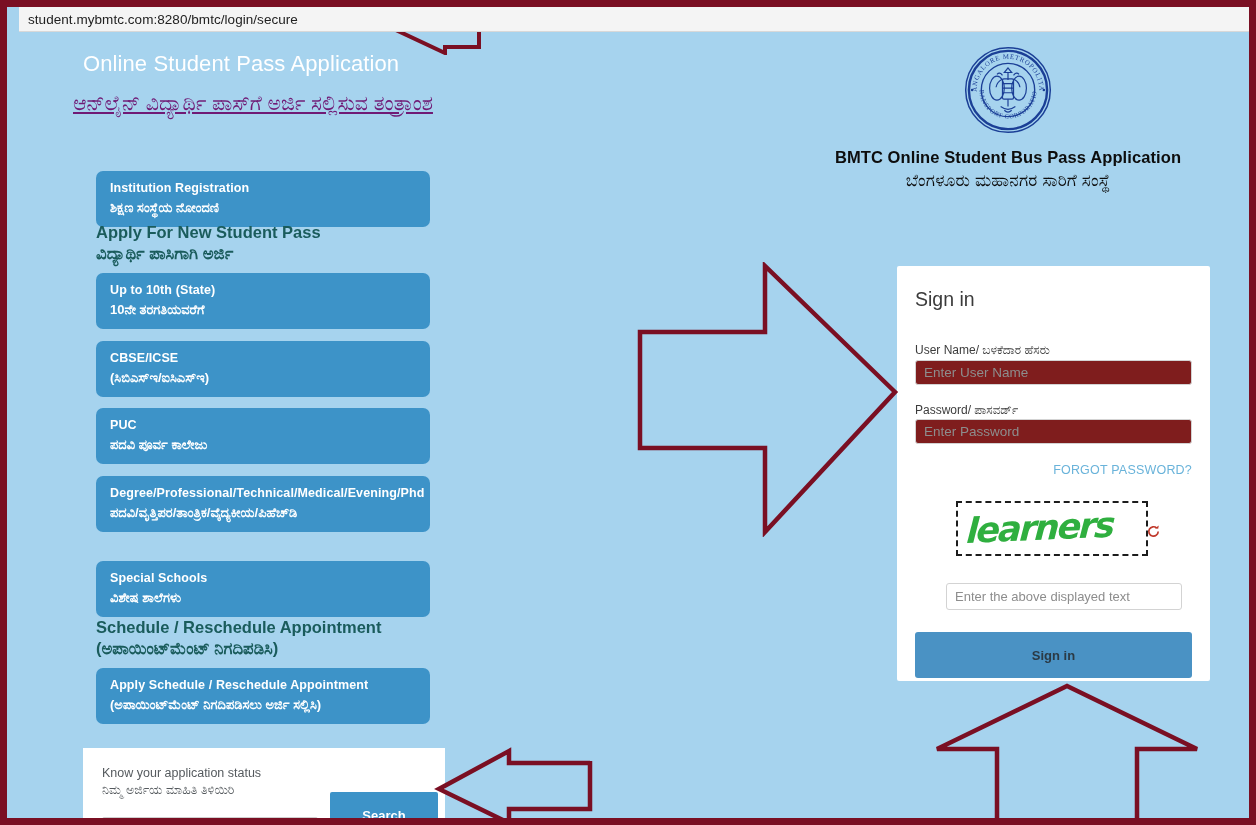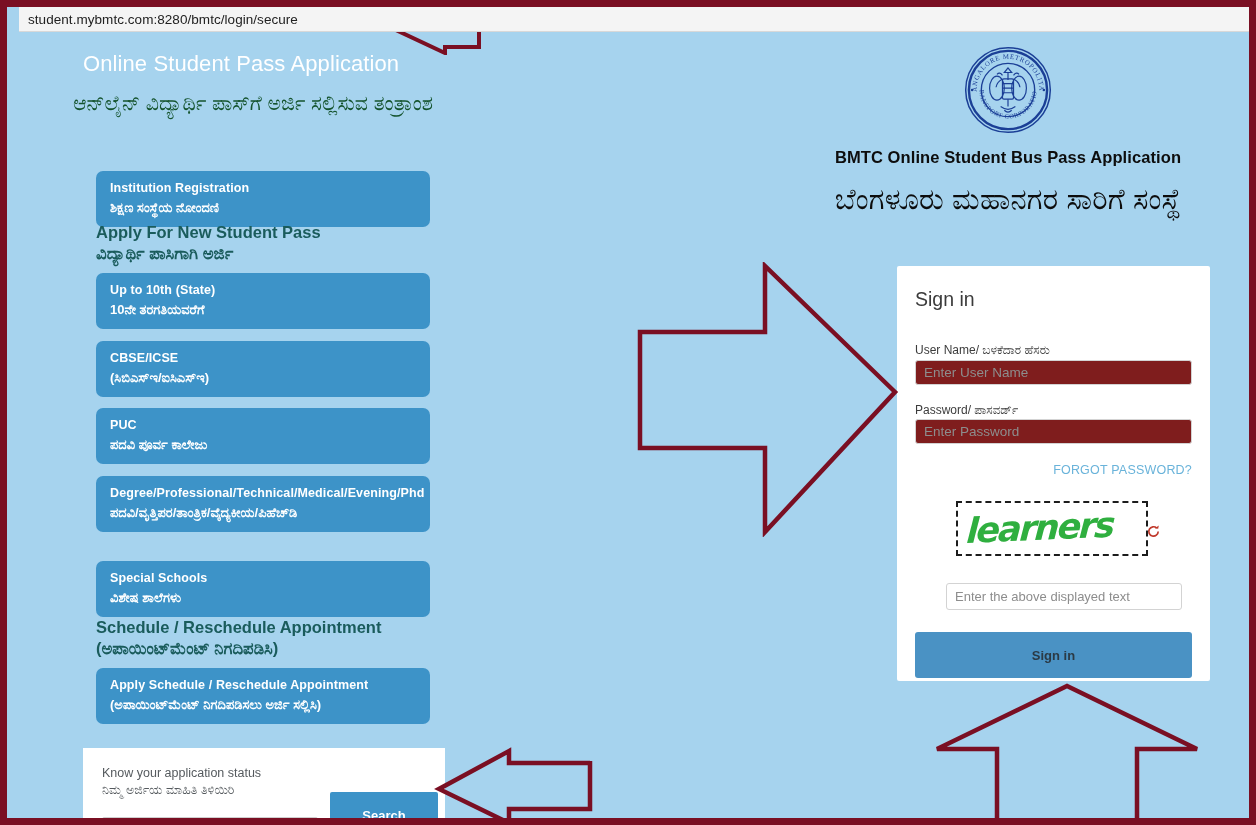--- a/index.html
+++ b/index.html
@@ -62,23 +62,24 @@
     color: #ffffff;
     font-weight: 400;
     letter-spacing: 0.1px;
     white-space: nowrap;
   }
   .app-title-kn {
     position: absolute;
     left: 66px; top: 47px;
     width: 360px;
     font-size: 20.5px;
-    color: #14532d;
+    color: #701a75;
     font-weight: 400;
     line-height: 1.33;
+    text-decoration: underline;
   }
   .nav-btn {
     position: absolute;
     left: 89px;
     width: 334px;
     box-sizing: border-box;
     background: #3d93c8;
     border-radius: 7px;
     color: #ffffff;
     padding: 9px 14px 10px 14px;
@@ -158,22 +159,22 @@
     text-align: center;
   }
   .brand-title {
     margin-top: 8px;
     font-size: 16.5px;
     font-weight: bold;
     color: #0d0d0d;
     letter-spacing: 0.1px;
   }
   .brand-title-kn {
-    margin-top: 16px;
-    font-size: 29px;
+    margin-top: 4px;
+    font-size: 17px;
     color: #0d0d0d;
     letter-spacing: 0.2px;
   }
 
   .signin-card {
     position: absolute;
     left: 890px;
     top: 234px;
     width: 313px;
     height: 415px;

